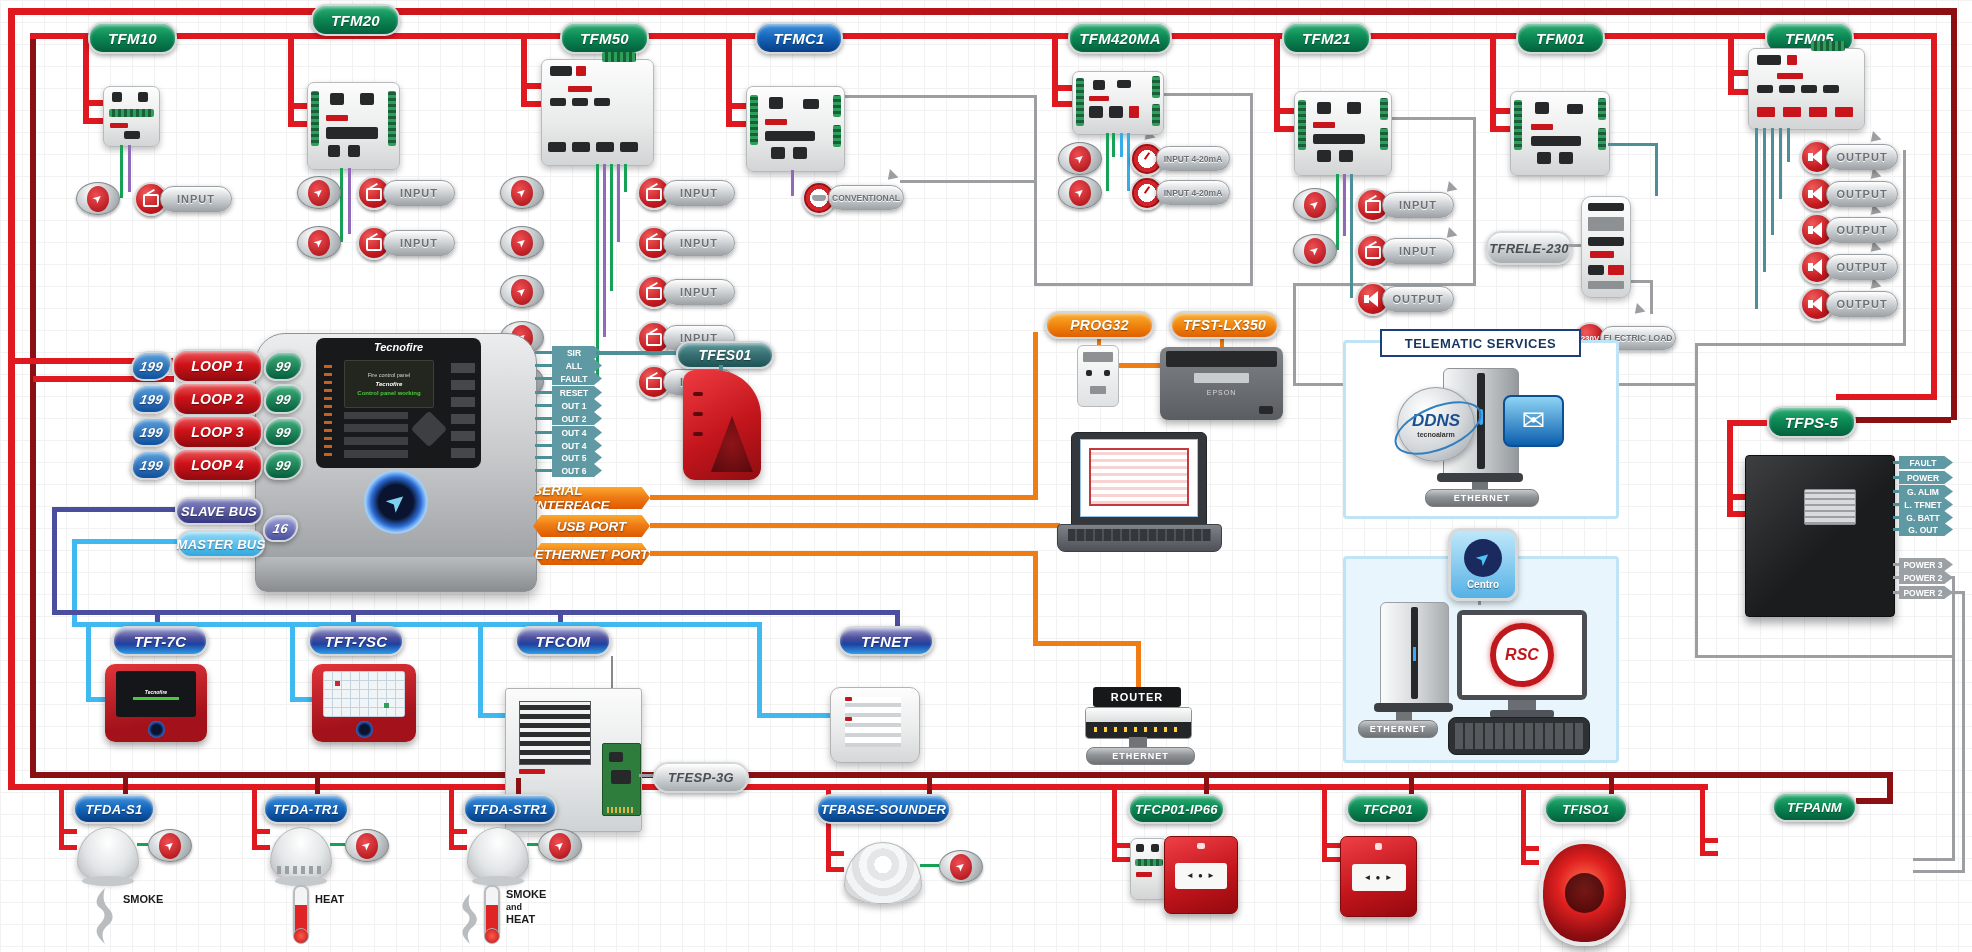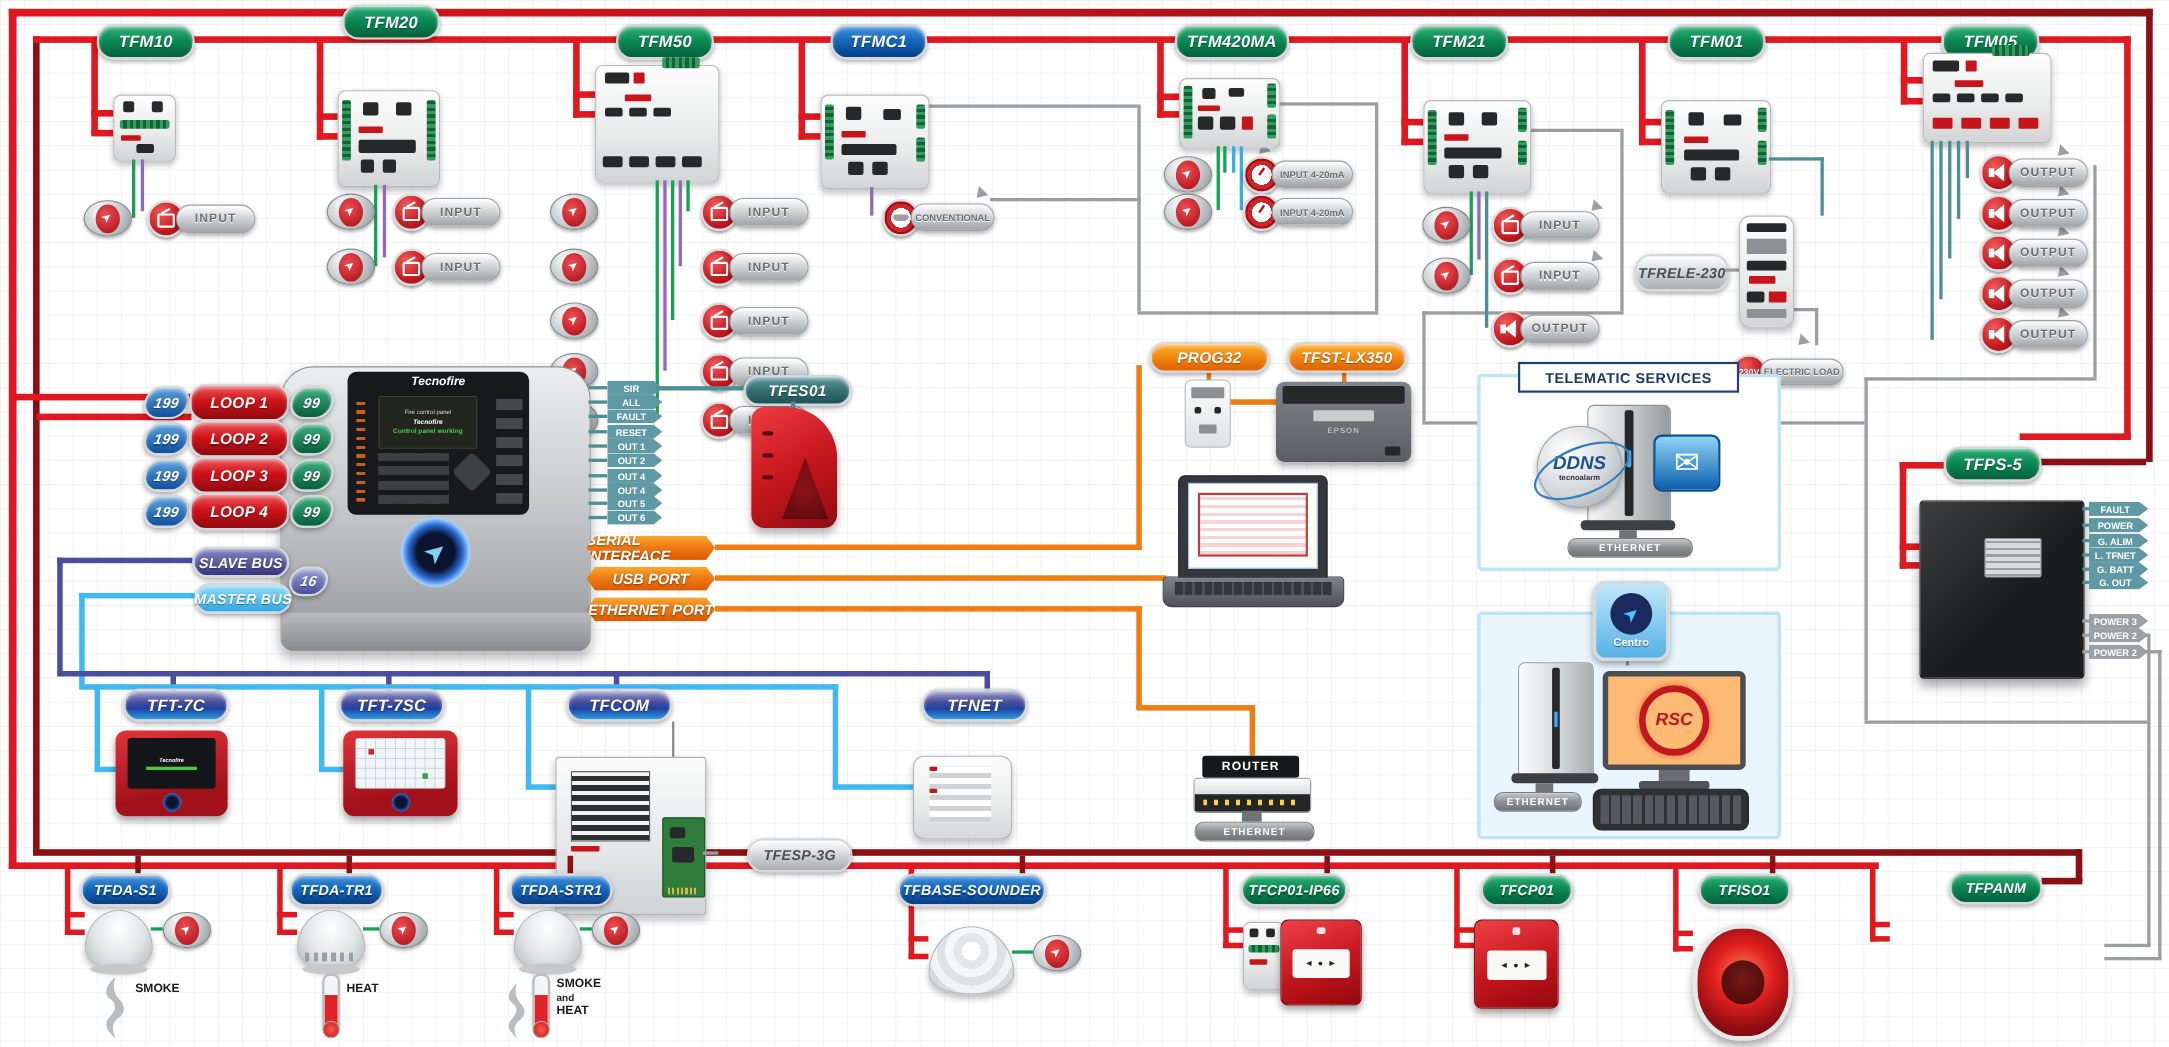--- a/index.html
+++ b/index.html
@@ -640,21 +640,21 @@
   <div style="position:absolute;left:1380px;top:602px;width:67px;height:103px;background:linear-gradient(90deg,#fafbfb,#d5d8da 55%,#a7abae);border:1px solid #9aa0a4;border-radius:6px 6px 3px 3px">
     <span class="dk" style="left:30px;top:4px;width:7px;height:92px"></span>
     <span style="position:absolute;left:32px;top:44px;width:3px;height:14px;background:#3fa9f5"></span>
   </div>
   <div style="position:absolute;left:1374px;top:703px;width:79px;height:9px;background:#3c3f43;border-radius:4px"></div>
   <div class="w" style="left:1396px;top:712px;width:16px;height:8px;background:#707477"></div>
   <div class="ethbar" style="left:1358px;top:720px;width:78px;height:16px">
       <span>ETHERNET</span>
     </div>
   <div style="position:absolute;left:1457px;top:610px;width:130px;height:90px;background:#4a4e53;border-radius:6px;padding:5px;box-sizing:border-box">
-    <div style="width:100%;height:100%;background:#fdba74;display:flex;align-items:center;justify-content:center">
+    <div style="width:100%;height:100%;background:#ffffff;display:flex;align-items:center;justify-content:center">
       <span style="width:52px;height:52px;border:6px solid #c0181d;border-radius:50%;display:flex;align-items:center;justify-content:center;color:#c0181d;font-weight:bold;font-style:italic;font-size:16px;box-shadow:0 0 6px rgba(192,24,29,.6)">RSC</span>
     </div>
   </div>
   <div style="position:absolute;left:1508px;top:700px;width:28px;height:12px;background:#6a6e72"></div>
   <div style="position:absolute;left:1490px;top:710px;width:64px;height:8px;background:#50545a;border-radius:3px"></div>
   <div style="position:absolute;left:1448px;top:717px;width:140px;height:36px;background:#2e3134;border-radius:8px;border:1px solid #1e2124">
     <div style="position:absolute;left:6px;top:5px;right:6px;bottom:5px;background:repeating-linear-gradient(90deg,#55585c 0 8px,#2e3134 8px 10px),repeating-linear-gradient(0deg,rgba(0,0,0,.35) 0 2px,transparent 2px 9px)"></div>
   </div>
 
   <div class="pill pg" style="left:1767px;top:406px;width:85px;height:28px">
@@ -748,21 +748,21 @@
   <div style="position:absolute;left:505px;top:688px;width:135px;height:142px;background:linear-gradient(180deg,#fbfbfb,#e4e6e7 60%,#cfd3d5);border:1px solid #aeb2b5;border-radius:3px;box-shadow:0 4px 8px rgba(0,0,0,.25)">
     <div class="lblk" style="left:13px;top:12px;width:70px;height:62px"></div>
     <span class="rd" style="left:13px;top:80px;width:26px;height:5px"></span>
   </div>
   <div style="position:absolute;left:602px;top:743px;width:37px;height:71px;background:#2f7d3c;border:1px solid #1d5226;border-radius:2px">
     <span class="dk" style="left:6px;top:8px;width:14px;height:10px"></span>
     <span class="dk" style="left:8px;top:26px;width:20px;height:14px"></span>
     <span style="position:absolute;left:4px;bottom:2px;width:28px;height:6px;background:repeating-linear-gradient(90deg,#d9b64a 0 2px,#2f7d3c 2px 4px)"></span>
   </div>
   <div class="w wy" style="left:639px;top:774px;width:14px;height:3px"></div>
-  <div class="pill pgr" style="left:679px;top:762px;width:92px;height:27px;font-size:13px">
+  <div class="pill pgr" style="left:653px;top:762px;width:92px;height:27px;font-size:13px">
       <span>TFESP-3G</span>
     </div>
 
   <div class="pill p2" style="left:838px;top:626px;width:92px;height:26px">
       <span>TFNET</span>
     </div>
   <div style="position:absolute;left:830px;top:687px;width:88px;height:74px;background:linear-gradient(180deg,#fdfdfd,#e9eaea 60%,#d5d7d8);border:1px solid #b0b4b6;border-radius:10px;box-shadow:0 4px 7px rgba(0,0,0,.25)">
     <div style="position:absolute;left:14px;top:9px;width:56px;height:50px;background:
       repeating-linear-gradient(0deg,#cfd3d5 0 4px,#fff 4px 10px)"></div>
     <span class="rd" style="left:14px;top:9px;width:7px;height:4px"></span>

